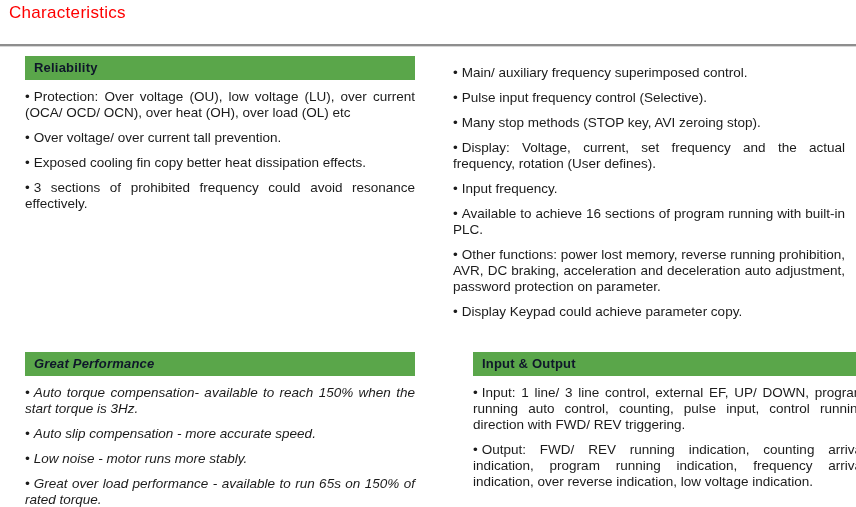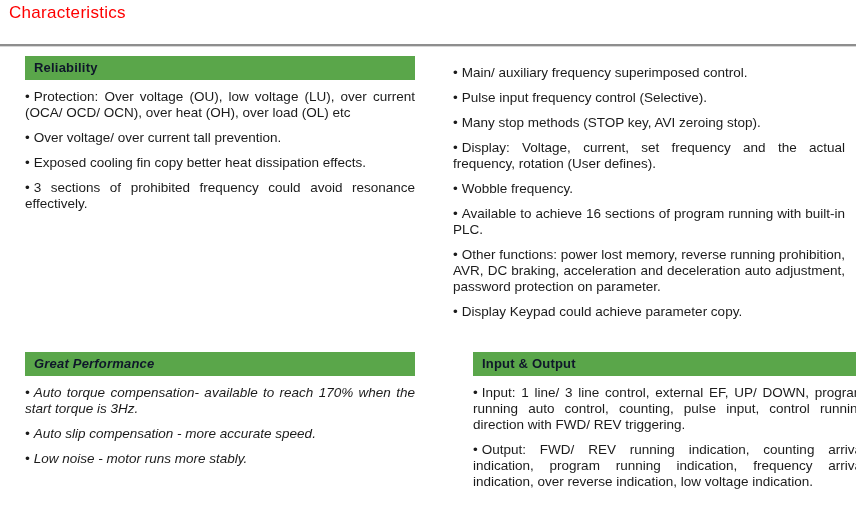--- a/index.html
+++ b/index.html
@@ -87,35 +87,36 @@
     <li><span class="dot">•</span><span>3 sections of prohibited frequency could avoid resonance effectively.</span></li>
   </ul>
 </section>
 
 <section class="panel" id="sec-functions">
   <ul class="bullets">
     <li><span class="dot">•</span><span>Main/ auxiliary frequency superimposed control.</span></li>
     <li><span class="dot">•</span><span>Pulse input frequency control (Selective).</span></li>
     <li><span class="dot">•</span><span>Many stop methods (STOP key, AVI zeroing stop).</span></li>
     <li><span class="dot">•</span><span>Display: Voltage, current, set frequency and the actual frequency, rotation (User defines).</span></li>
-    <li><span class="dot">•</span><span>Wobble frequency.</span></li>
+    <li><span class="dot">•</span><span>Input frequency.</span></li>
     <li><span class="dot">•</span><span>Available to achieve 16 sections of program running with built-in PLC.</span></li>
     <li><span class="dot">•</span><span>Other functions: power lost memory, reverse running prohibition, AVR, DC braking, acceleration and deceleration auto adjustment, password protection on parameter.</span></li>
     <li><span class="dot">•</span><span>Display Keypad could achieve parameter copy.</span></li>
   </ul>
 </section>
 
 <section class="panel" id="sec-performance">
   <header class="panel-header">
     <span>Great Performance</span>
   </header>
   <ul class="bullets">
-    <li><span class="dot">•</span><span>Auto torque compensation- available to reach 170% when the start torque is 3Hz.</span></li>
+    <li><span class="dot">•</span><span>Auto torque compensation- available to reach 150% when the start torque is 3Hz.</span></li>
     <li><span class="dot">•</span><span>Auto slip compensation - more accurate speed.</span></li>
     <li><span class="dot">•</span><span>Low noise - motor runs more stably.</span></li>
+    <li><span class="dot">•</span><span>Great over load performance - available to run 65s on 150% of rated torque.</span></li>
   </ul>
 </section>
 
 <section class="panel" id="sec-io">
   <header class="panel-header">
     <span>Input &amp; Output</span>
   </header>
   <ul class="bullets">
     <li><span class="dot">•</span><span>Input: 1 line/ 3 line control, external EF, UP/ DOWN, program running auto control, counting, pulse input, control running direction with FWD/ REV triggering.</span></li>
     <li><span class="dot">•</span><span>Output: FWD/ REV running indication, counting arrival indication, program running indication, frequency arrival indication, over reverse indication, low voltage indication.</span></li>

